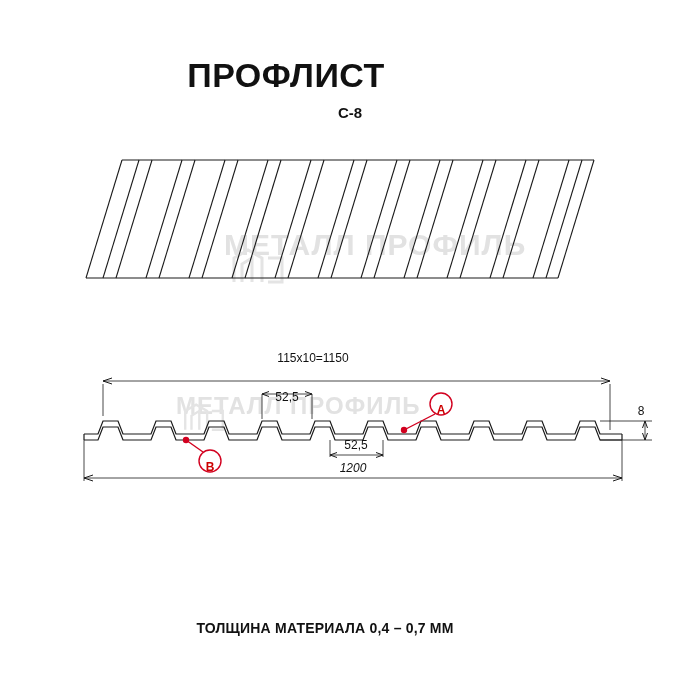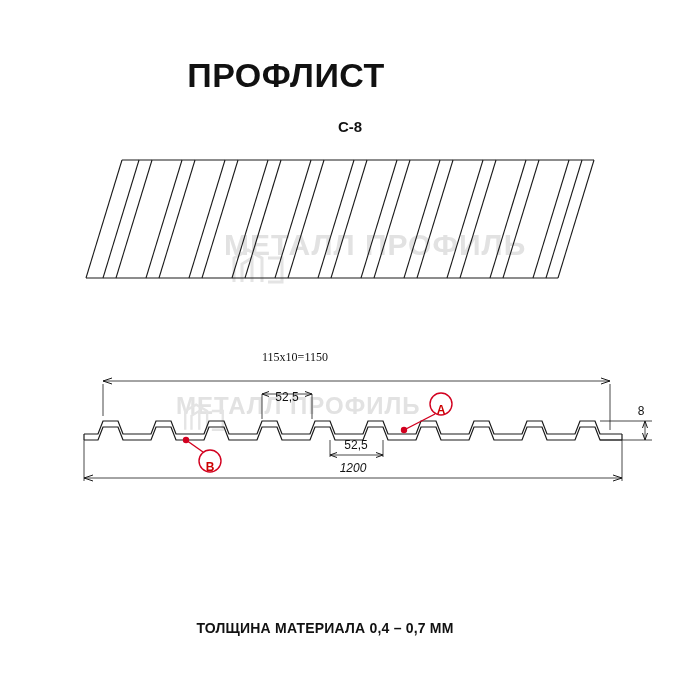--- a/index.html
+++ b/index.html
@@ -27,21 +27,21 @@
     left: 0;
     width: 572px;
     text-align: center;
     font-size: 34px;
     font-weight: bold;
     letter-spacing: 0.5px;
     color: #111;
   }
   .subtitle {
     position: absolute;
-    top: 118px;
+    top: 104px;
     left: 0;
     width: 700px;
     text-align: center;
     font-size: 15px;
     font-weight: bold;
     color: #111;
   }
   .footnote {
     position: absolute;
     top: 620px;
@@ -235,21 +235,21 @@
       <circle cx="441" cy="404" r="11"></circle>
       <path d="M203 452 L186 440"></path>
       <circle cx="210" cy="461" r="11"></circle>
     </g>
     <g fill="#d2001f" stroke="none">
       <circle cx="404" cy="430" r="3.2"></circle>
       <circle cx="186" cy="440" r="3.2"></circle>
     </g>
   </svg>
 
-  <div class="dim-label" style="left:295px; top:365px; transform:translate(-50%,-100%);font-family:Liberation Serif, serif;">115х10=1150</div>
+  <div class="dim-label" style="left:313px; top:365px; transform:translate(-50%,-100%);">115х10=1150</div>
   <div class="dim-label" style="left:287px; top:404px; transform:translate(-50%,-100%);">52,5</div>
   <div class="dim-label" style="left:356px; top:452px; transform:translate(-50%,-100%);">52,5</div>
   <div class="dim-label" style="left:353px; top:475px; transform:translate(-50%,-100%);font-style:italic;">1200</div>
   <div class="dim-label" style="left:641px; top:418px; transform:translate(-50%,-100%);">8</div>
 
   <div class="callout-label" style="left:441px; top:410px; transform:translate(-50%,-50%);">A</div>
   <div class="callout-label" style="left:210px; top:467px; transform:translate(-50%,-50%);">B</div>
 
   <div class="footnote">ТОЛЩИНА МАТЕРИАЛА 0,4 – 0,7 ММ</div>
 

